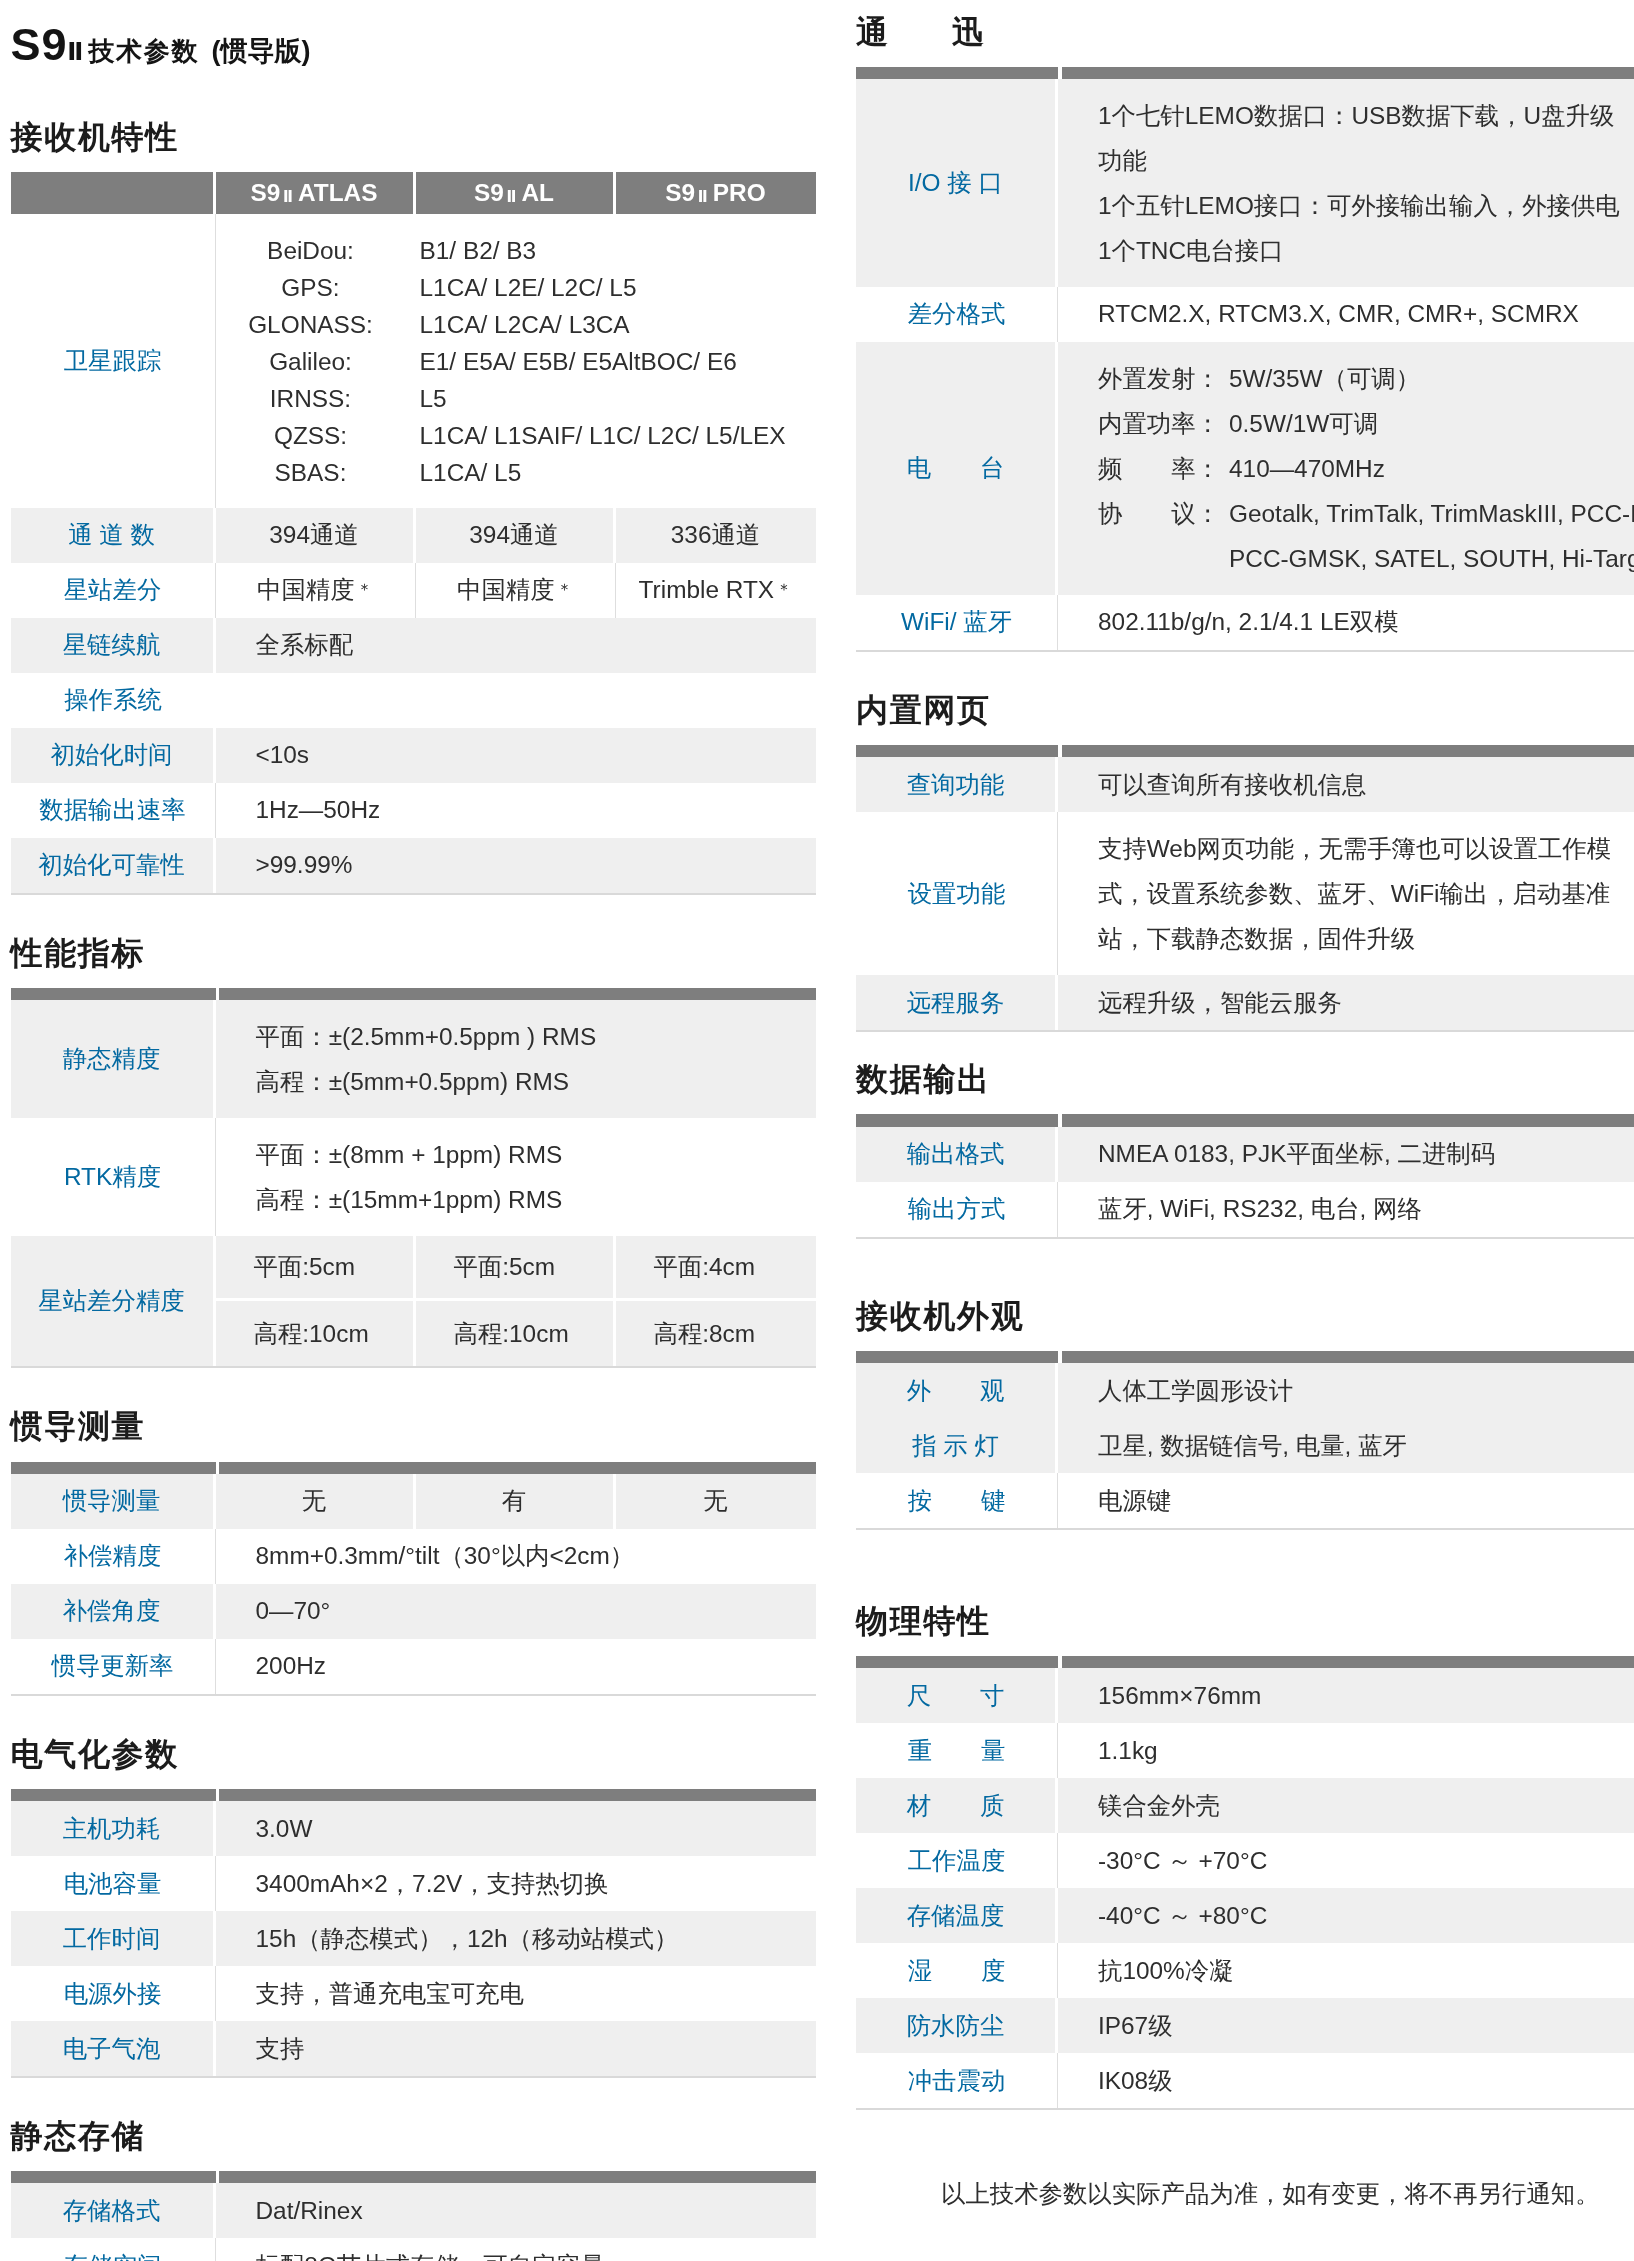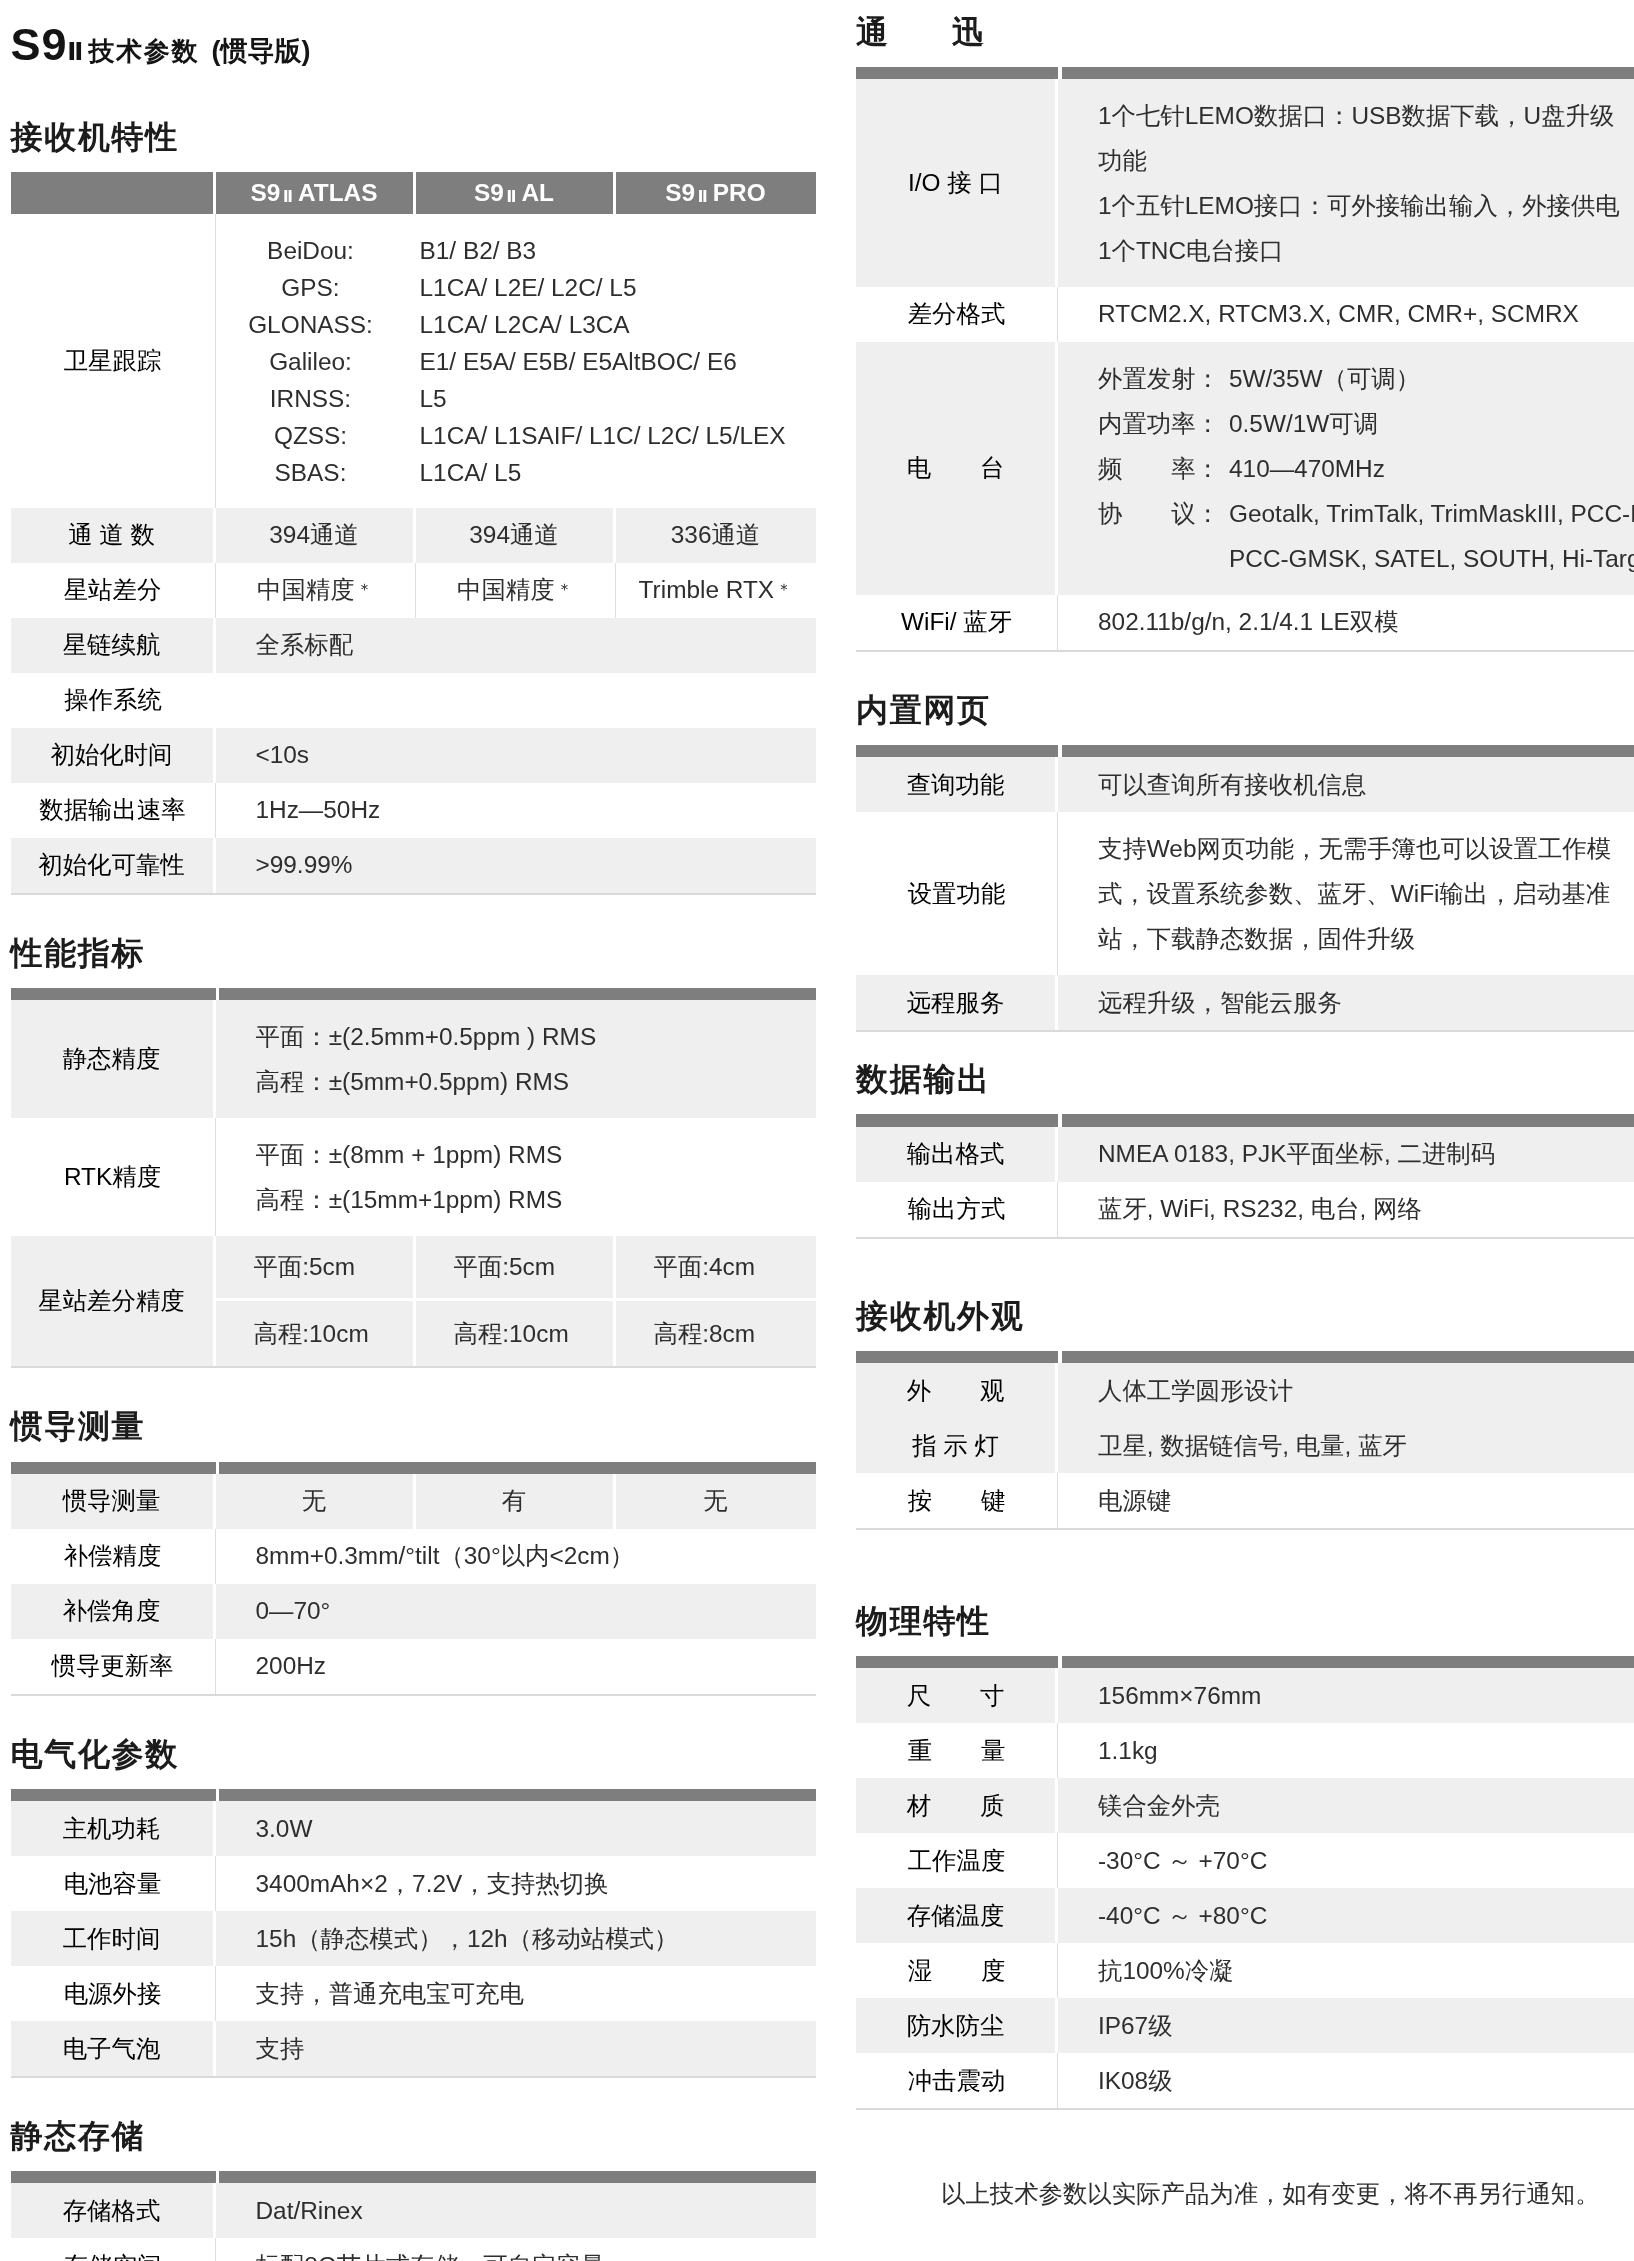--- a/index.html
+++ b/index.html
@@ -35,21 +35,21 @@
   .bar>div{background:#7e7e7e}
 
   
   .row{display:grid;font-size:24.4px;min-height:55px}
   .r4{grid-template-columns:205px 1fr 1fr 1fr}
   .r2{grid-template-columns:205px 1fr}
   .col.right .r2{grid-template-columns:202px 1fr}
   .row.gray{background:#efefef}
   .row.gray>div:not(:last-child){border-right:3.5px solid #fff}
   .row.white>div:not(:last-child){border-right:1.7px solid #dedede}
-  .lab{display:flex;align-items:center;justify-content:center;white-space:pre;color:#000000}
+  .lab{display:flex;align-items:center;justify-content:center;white-space:pre;color:#0369a1}
   .val{display:flex;align-items:center;padding-left:40px;white-space:pre-wrap;color:#2e2e2e}
   .valc{display:flex;align-items:center;justify-content:center;color:#2e2e2e}
   sup.star{font-size:16.6px;vertical-align:super;margin-left:1.7px}
 
   
   .satcell{padding:17.4px 7px 17.4px 0}
   .sat-grid{display:grid;grid-template-columns:190px 1fr;column-gap:14px;line-height:37px;font-size:24.4px;color:#2e2e2e}
   .sat-name{text-align:center}
 
   

